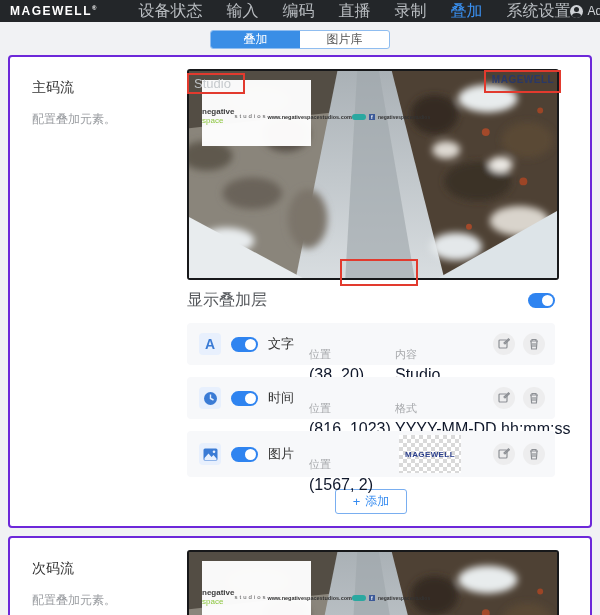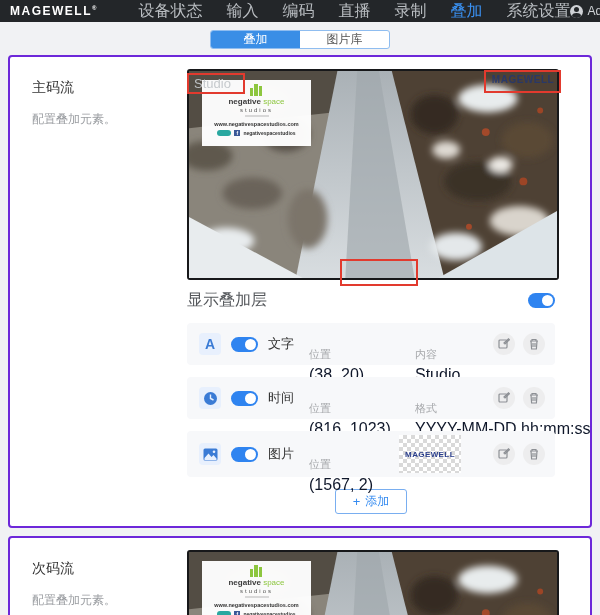--- a/index.html
+++ b/index.html
@@ -39,21 +39,21 @@
   .preview svg.scene { position:absolute; inset:0; width:100%; height:100%; display:block; }
   .anno { position:absolute; border:2px solid #e23a2e; z-index:5; }
   .wm-studio { position:absolute; left:5px; top:5px; font-size:13px; color:rgba(195,199,202,.95); z-index:4; }
   .wm-brand { position:absolute; left:299px; top:3px; width:70px; text-align:center; font-size:10px;
               font-weight:bold; letter-spacing:.5px; color:rgba(32,54,116,.8); z-index:4; }
   .wm-time { position:absolute; left:152px; top:192px; width:76px; text-align:center;
              font-size:9px; font-weight:bold; color:#9c3426; z-index:4; }
 
   
   .studio-card { position:absolute; left:13px; top:9px; width:109px; height:66px;
-                 background:rgba(255,255,255,.97); z-index:3; display:flex; flex-direction:column;
+                 background:rgba(255,255,255,.97); z-index:3; display:flex; flex-direction:row;
                  align-items:center; padding-top:4px; }
   .ns-line1 { font-size:8px; font-weight:bold; color:#3c3c3c; margin-top:1px; }
   .ns-line1 .grn { color:#8dc63f; font-weight:normal; }
   .ns-line2 { font-size:6px; letter-spacing:2px; color:#555; margin-top:1px; }
   .ns-rule { width:24px; height:2px; background:#d8d8d8; margin-top:2px; }
   .ns-url { font-size:5.5px; font-weight:bold; color:#333; margin-top:4px; }
   .ns-social { display:flex; align-items:center; gap:3px; margin-top:3px; }
   .ns-teal { width:14px; height:6px; border-radius:3px; background:#2aa8a0; }
   .ns-fb { width:6px; height:6px; background:#3b5998; color:#fff; font-size:5px; line-height:6px;
            text-align:center; font-weight:bold; }
@@ -70,21 +70,21 @@
   .ov-row { width:368px; background:#f7f8fa; border-radius:4px; height:42px; margin-top:12px;
             position:relative; display:flex; align-items:center; padding-left:12px; }
   .ov-row.tall { height:46px; }
   .ov-ic { width:22px; height:22px; border-radius:4px; background:#e8f0fd; color:#3a7bd5;
            display:flex; align-items:center; justify-content:center; font-size:14px; font-weight:bold; flex-shrink:0; }
   .ov-ic svg { display:block; }
   .ov-row .switch { margin-left:10px; }
   .ov-label { margin-left:10px; font-size:13px; color:#333; }
   .col { position:absolute; top:50%; transform:translateY(-50%); }
   .col1 { left:122px; }
-  .col2 { left:228px; }
+  .col2 { left:208px; }
   .f-label { font-size:11px; color:#a6a8ab;margin-top:43px; }
   .f-value { font-size:16px; color:#0f172a; margin-top:4px; white-space:nowrap; }
   .thumb { position:absolute; left:212px; top:4px; width:62px; height:38px;
            background-color:#fff;
            background-image:linear-gradient(45deg,#d9d9d9 25%,transparent 25%,transparent 75%,#d9d9d9 75%),
                             linear-gradient(45deg,#d9d9d9 25%,transparent 25%,transparent 75%,#d9d9d9 75%);
            background-size:8px 8px; background-position:0 0,4px 4px;
            display:flex; align-items:center; justify-content:center; }
   .thumb span { font-size:8px; font-weight:bold; letter-spacing:.4px; color:#2b3f8c; }
   .cbtn { position:absolute; top:50%; transform:translateY(-50%); width:22px; height:22px;

